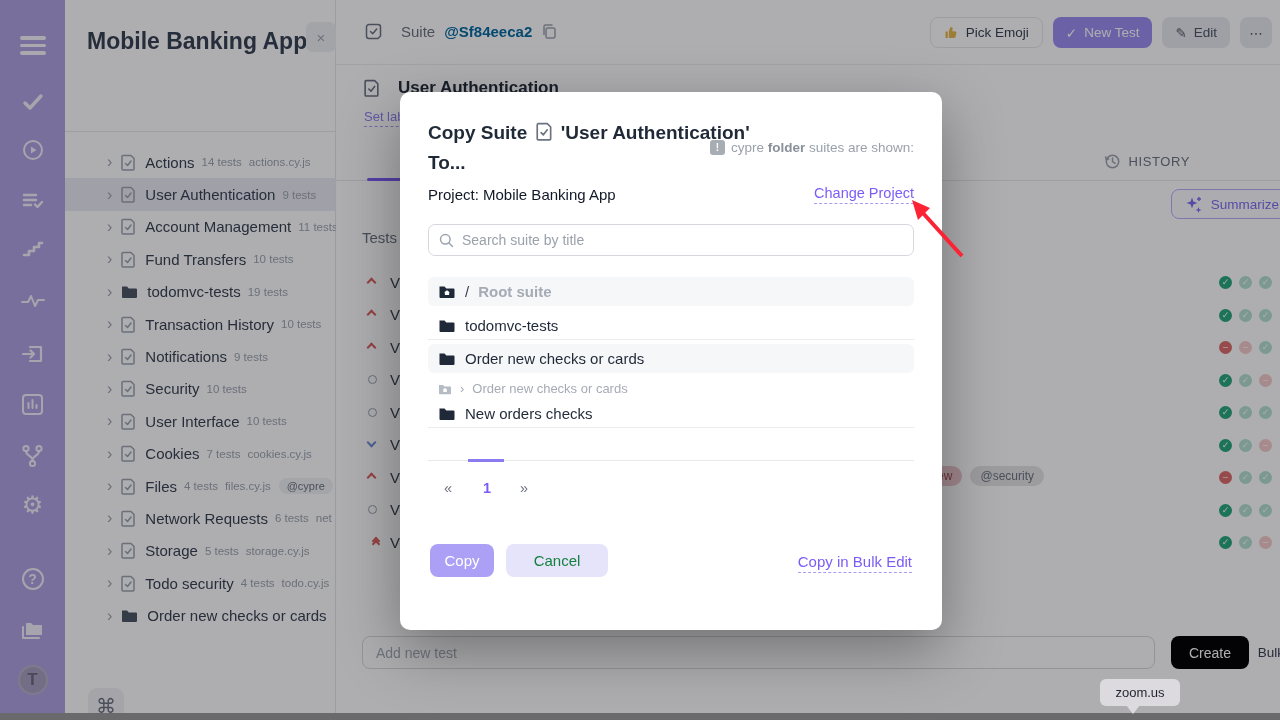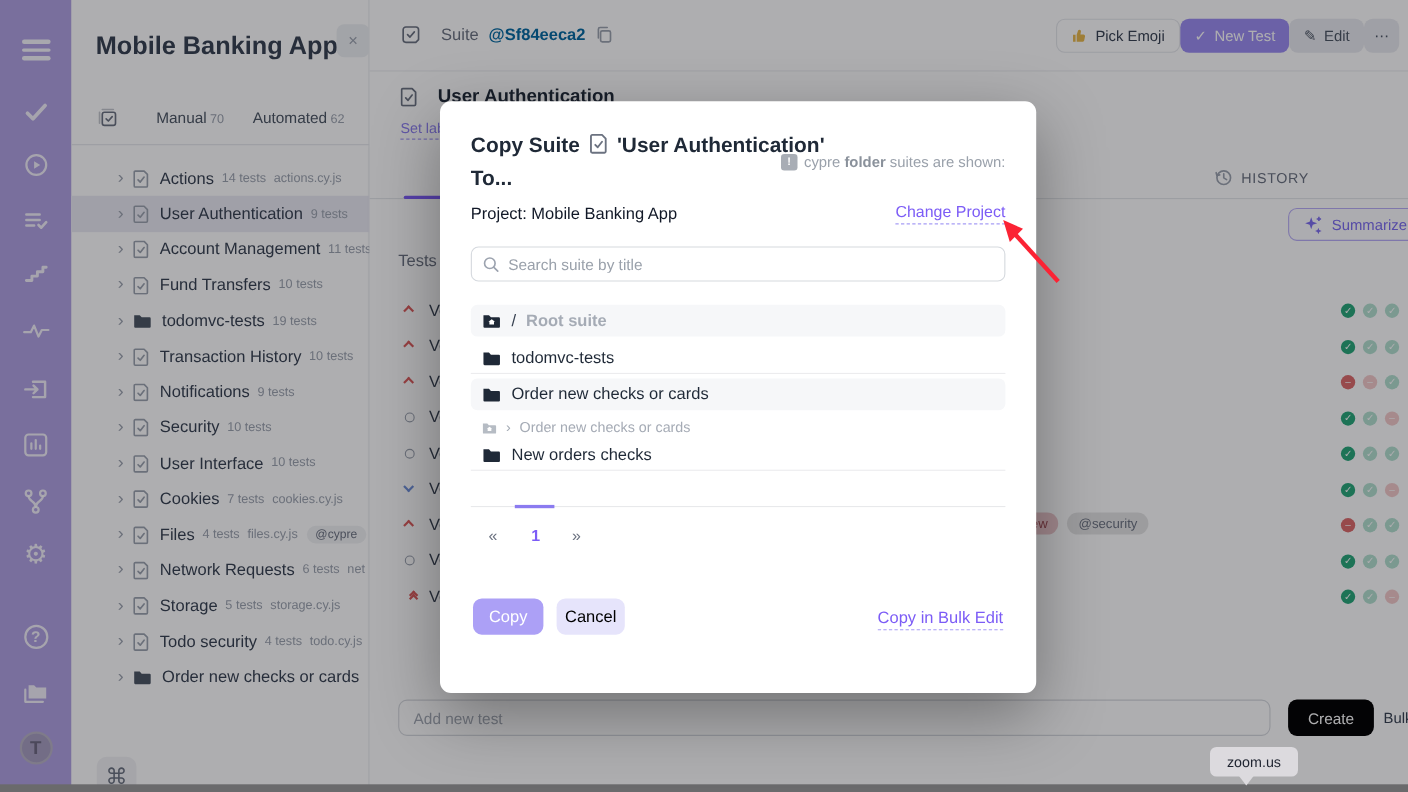--- a/index.html
+++ b/index.html
@@ -33,21 +33,21 @@
   .t-count { font-size:11.5px; color:#9ca3af; margin-left:7px; }
   .t-file { font-size:11.5px; color:#9ca3af; margin-left:7px; }
   .t-badge { font-size:11px; color:#6b7280; background:#f1f2f4; border-radius:10px; padding:2px 8px; margin-left:8px; }
   .cmd-badge { position:absolute; left:23px; top:688px; width:36px; height:36px; background:#f2f2f5; border-radius:9px; color:#6b7280; font-size:20px; display:flex; align-items:center; justify-content:center; }
 
   
   .main { position:absolute; left:336px; top:0; width:944px; height:720px; background:#fff; z-index:1; }
   .main-hd { position:absolute; left:0; top:0; width:944px; height:65px; border-bottom:1px solid #ebedf0; }
   .suite-id { position:absolute; left:28px; top:22px; display:flex; align-items:center; gap:9px; font-size:15px; color:#6b7280; }
   .suite-id b { color:#0369a1; font-weight:700; }
-  .hd-btns { position:absolute; right:8px; top:17px; display:flex; }
+  .hd-btns { position:absolute; right:8px; top:17px; display:flex; gap:10px; }
   .btn { height:31px; border-radius:8px; font-size:13.5px; display:flex; align-items:center; gap:7px; padding:0 13px; border:none; font-family:inherit; }
   .btn.ghost { background:#fff; border:1px solid #e5e7eb; color:#374151; }
   .btn.primary { background:#9c8df2; color:#fff; font-weight:500; }
   .btn.soft { background:#e9eaf0; color:#4b5563; }
   .btn.more { width:32px; padding:0; justify-content:center; }
   .page-title { position:absolute; left:28px; top:78px; display:flex; gap:9px; align-items:center; font-size:17px; font-weight:700; color:#1f2937; }
   .set-label { position:absolute; left:28px; top:109px; font-size:13px; color:#8d7ff0; border-bottom:1.5px dashed #a79df5; padding-bottom:2px; }
   .tabs-div { position:absolute; left:0; top:180px; width:944px; border-top:1px solid #e5e7eb; }
   .tab-underline { position:absolute; left:31px; top:178px; width:35px; height:3px; background:#7c5cf6; border-radius:2px; }
   .history { position:absolute; right:90px; top:153px; display:flex; align-items:center; gap:7px; font-size:13px; letter-spacing:.6px; color:#6b7280; font-weight:500; }
@@ -97,21 +97,21 @@
   .m-row.lined { border-bottom:1px solid #ececee; }
   .m-row .slash { color:#374151; font-weight:500; }
   .m-row .muted { color:#a5abb5;font-weight:bold; }
   .m-crumb { position:absolute; left:38px; top:289px; display:flex; align-items:center; gap:8px; font-size:13px; color:#a5abb5; }
   .m-div { position:absolute; left:28px; top:368px; width:486px; border-top:1px solid #e8e9eb; }
   .m-pagebar { position:absolute; left:68px; top:367px; width:36px; height:2.5px; background:#8b7bf0; }
   .m-pg { position:absolute; top:388px; font-size:14.5px; color:#6b7280; }
   .pg-prev { left:44px; } .pg-next { left:120px; }
   .pg-num { left:83px; color:#7c5cf6; font-weight:700; }
   .m-copy { position:absolute; left:30px; top:452px; width:64px; height:33px; background:#aca0f6; color:#fff; border:none; border-radius:8px; font-size:15px; font-family:inherit; }
-  .m-cancel { position:absolute; left:106px; top:452px; width:62px; height:33px; background:#e6e4fb; color:#000000; border:none; border-radius:8px; font-size:15px; font-family:inherit; }
+  .m-cancel { position:absolute; left:106px; top:452px; width:102px; height:33px; background:#e6e4fb; color:#15803d; border:none; border-radius:8px; font-size:15px; font-family:inherit; }
   .m-bulk { position:absolute; right:30px; top:461px; font-size:15px; color:#7c5cf6; border-bottom:1.5px dashed #a79df5; padding-bottom:2px; }
 
   
   .arrow { position:absolute; left:898px; top:194px; z-index:30; }
   .tooltip { position:absolute; left:1100px; top:679px; width:80px; height:27px; background:#dcdade; border-radius:6px; color:#1f2430; font-size:13px; display:flex; align-items:center; justify-content:center; z-index:30; }
   .tooltip::after { content:""; position:absolute; left:26px; top:26px; border:7px solid transparent; border-top:9px solid #dcdade; }
 
   svg.ink { stroke:#6b7280; fill:none; stroke-width:1.5; stroke-linecap:round; stroke-linejoin:round; }
   svg.mut { stroke:#9ca3af; fill:none; stroke-width:1.5; stroke-linecap:round; stroke-linejoin:round; }
 </style>
@@ -186,31 +186,20 @@
         </svg>
       </div>
     <div class="rail-ic" style="top:665px">
         <span class="logoc">T</span>
       </div>
   </nav>
 
   <aside class="panel">
     <h1 class="panel-title">Mobile Banking App</h1>
     <button class="title-x">×</button>
-    <div class="panel-tabs">
-      <span class="t-ic">
-          <svg class="ink" width="18" height="18" viewBox="0 0 18 18">
-            <rect x="4" y="4" width="12" height="12" rx="2"></rect>
-            <path d="M7.5 10l2 2 3.5-4"></path>
-            <path d="M1.5 4v10M4 1.5h10" style="stroke:#c3c7cd"></path>
-          </svg>
-        </span>
-      <span class="tb"><span>Manual</span><small>70</small></span>
-      <span class="tb"><span>Automated</span><small>62</small></span>
-    </div>
     <div class="panel-div"></div>
     <div class="tree">
 
     <div class="tree-row">
           <span class="chev">›</span>
           <span class="t-ic">
             <svg class="mut" width="15" height="17" viewBox="0 0 15 17">
               <path d="M2 1.5h8l3 3V15a1 1 0 0 1-1 1H2a1 1 0 0 1-1-1V2.5a1 1 0 0 1 1-1z"></path>
               <path d="M4.5 9.5l2 2 3.5-4.5"></path>
             </svg>

